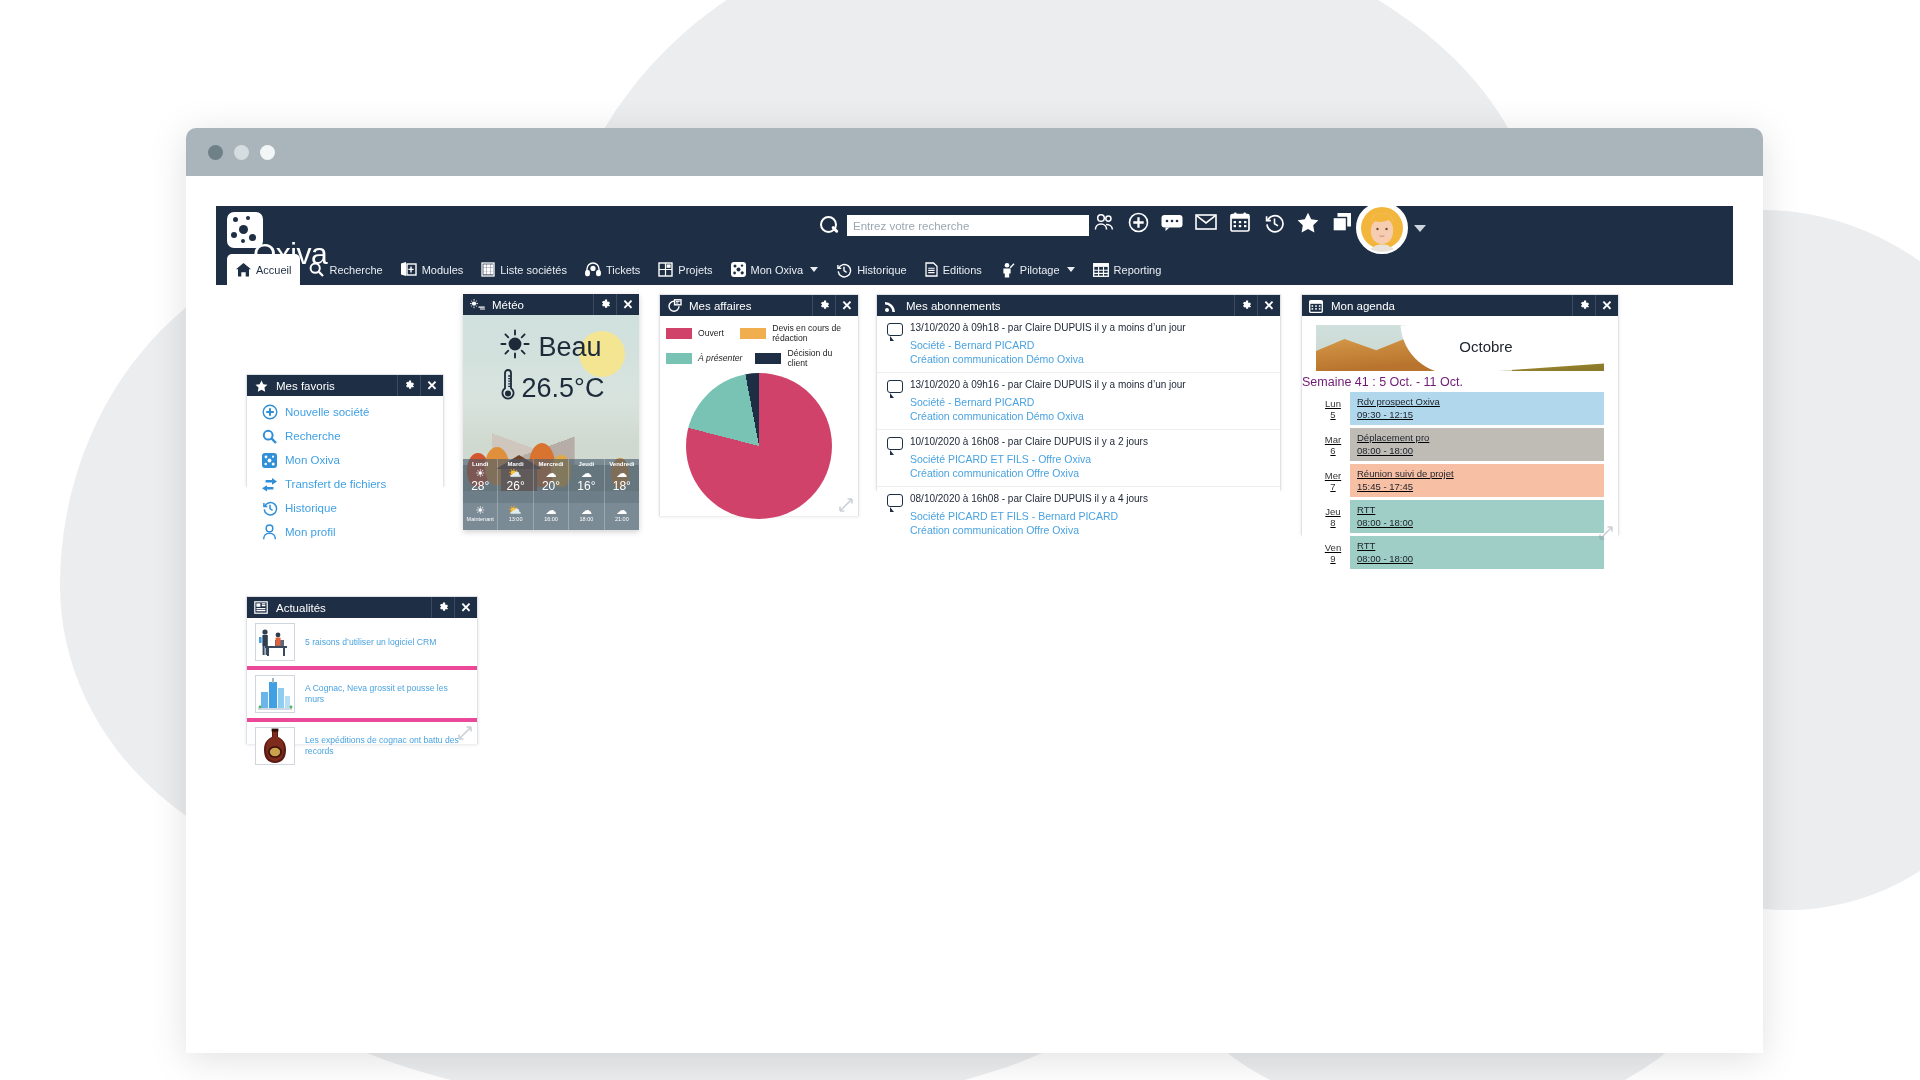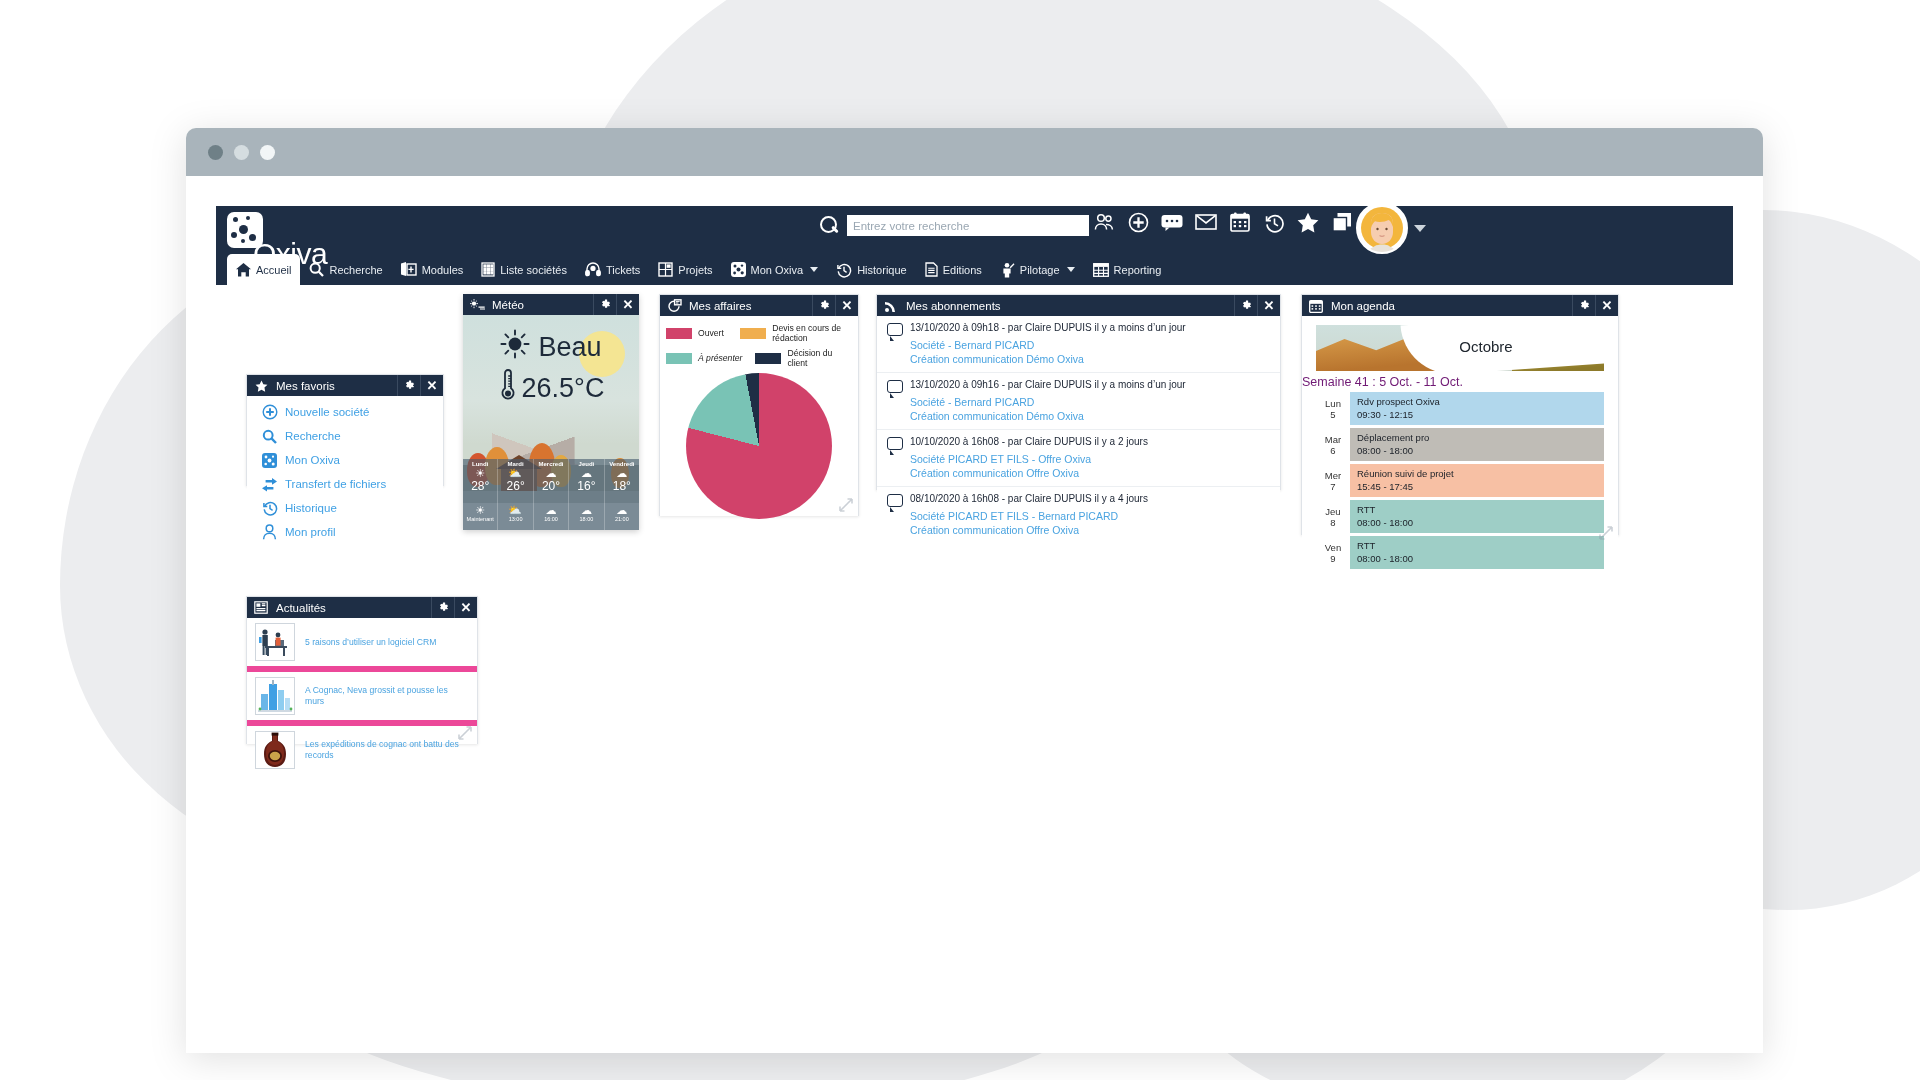--- a/index.html
+++ b/index.html
@@ -159,29 +159,29 @@
   #ag-banner { height:46px; position:relative; overflow:hidden; margin:9px 14px 0 14px;
     background:linear-gradient(180deg,#cfe0dd 0%, #cbd6cd 100%); }
   #ag-banner .hillL { position:absolute; left:0; top:10px; width:55%; height:40px;
     background:linear-gradient(175deg,#d89c4a 0%, #b8742e 70%); clip-path: polygon(0 40%,18% 10%,38% 38%,58% 6%,80% 44%,100% 22%,100% 100%,0 100%); }
   #ag-banner .hillR { position:absolute; right:0; top:22px; width:32%; height:26px;
     background:linear-gradient(175deg,#c9b44a 0%, #8d7a2a 80%); clip-path: polygon(0 60%,25% 20%,60% 55%,100% 18%,100% 100%,0 100%); }
   #ag-banner .wave { position:absolute; left:30%; top:-8px; width:85%; height:52px; background:#fff;
     border-radius:0 0 0 120px; transform:rotate(-4deg); }
   #ag-month { position:absolute; left:0; right:0; top:13px; text-align:center; font-size:15px; color:#20272f; padding-left:52px; }
   #ag-week { text-align:left; font-size:12.5px; color:#701a75; margin-top:4px; }
-  .ag-row { display:flex; align-items:center; margin:3px 14px 3px 14px; }
+  .ag-row { display:flex; align-items:center; margin:3px 14px 3px 14px;text-decoration:underline; }
   .ag-day { width:34px; text-align:center; font-size:9.5px; color:#333; line-height:11px; flex:none; }
   .ag-ev { flex:1; padding:4px 7px; }
   .ag-ev .t { font-size:9.5px; color:#1b2028; line-height:12px; }
   .ag-ev .h { font-size:9.5px; color:#1b2028; line-height:13px; }
 
   
   #w-actualites { left:30px; top:390px; width:232px; height:148px; }
-  .news-row { display:flex; align-items:center; gap:10px; padding:5px 8px; border-bottom:6px solid #ec4899; }
+  .news-row { display:flex; align-items:center; gap:10px; padding:5px 8px; border-bottom:4px solid #ec4899; }
   .news-row:last-of-type { border-bottom:none; }
   .news-thumb { width:40px; height:38px; border:1px solid #cfd6dd; flex:none; position:relative; overflow:hidden; background:#fff; }
   .news-title { color:#4aa3e0; font-size:8.6px; line-height:11px; }
 
   svg { shape-rendering: geometricPrecision; }
 </style>
 </head>
 <body>
 
 <div id="page">

